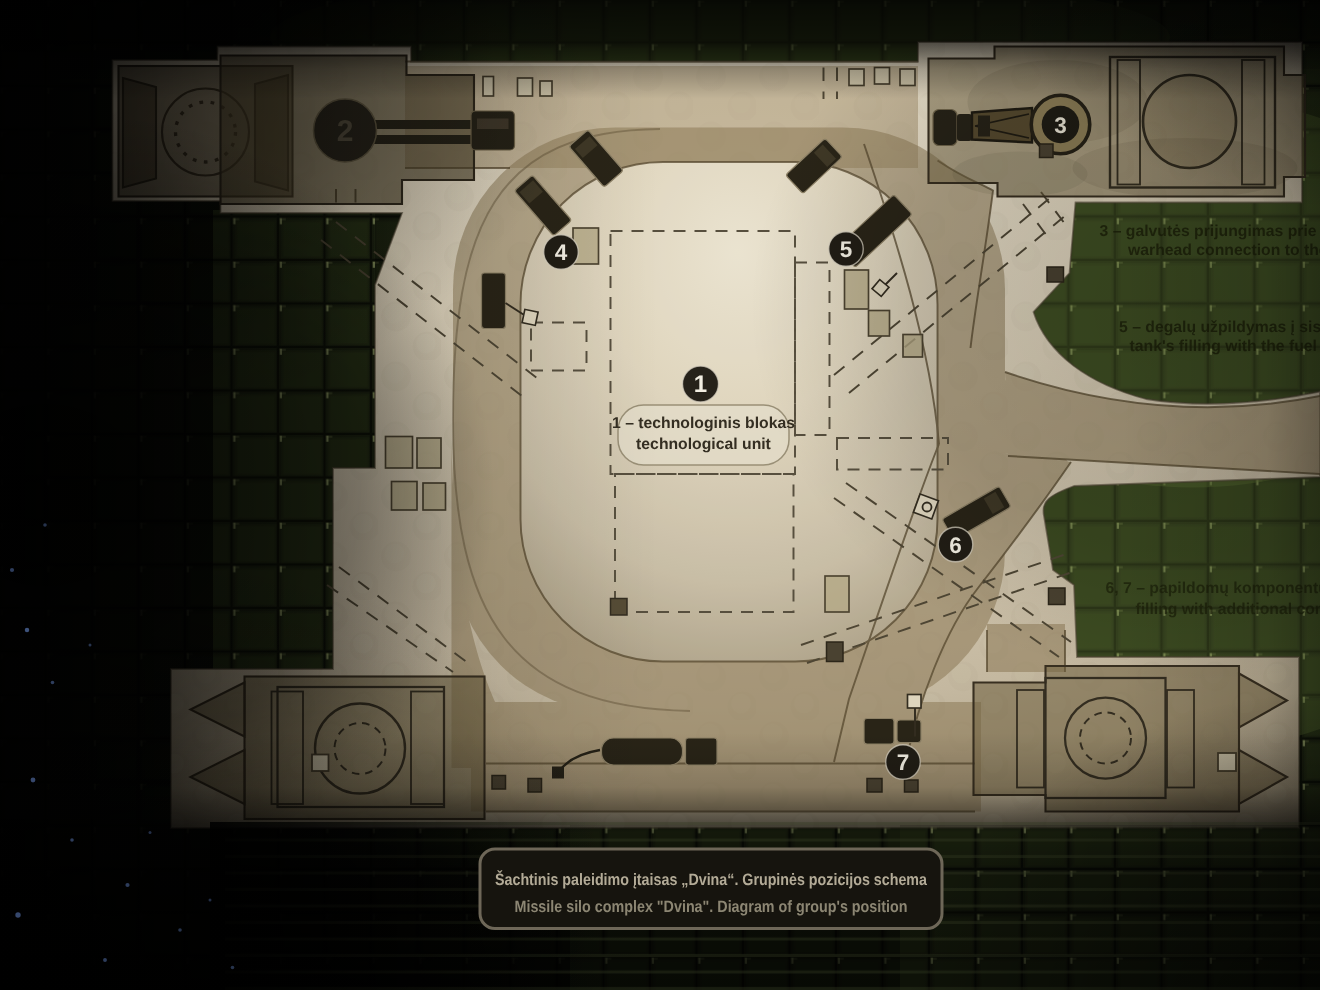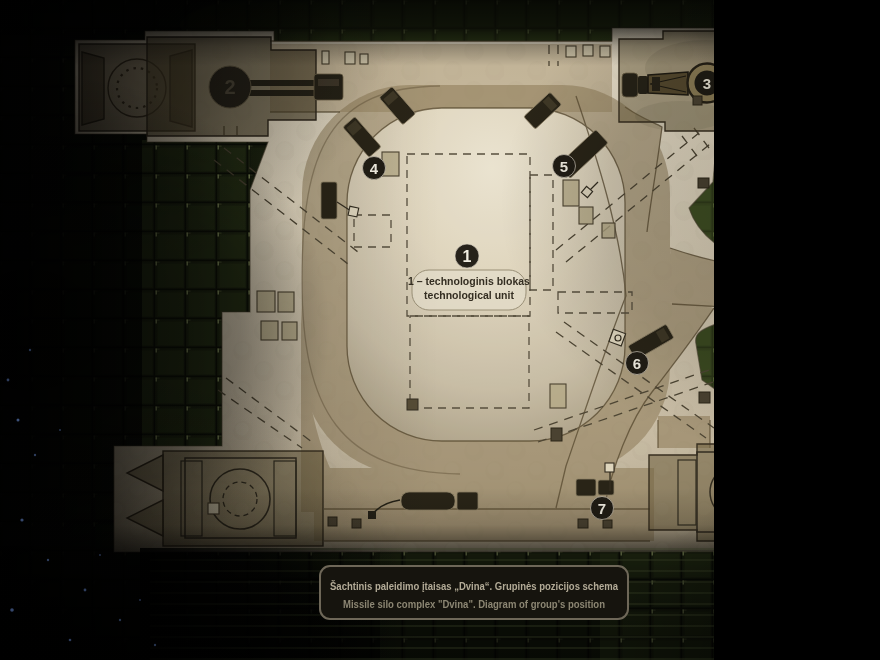--- a/index.html
+++ b/index.html
@@ -1,16 +1,16 @@
 <!DOCTYPE html>
 <html><head>
 <meta charset="utf-8">
 <style>
 html,body{margin:0;padding:0;background:#000;}
-#stage{width:714px;height:660px;position:relative;overflow:hidden;font-family:"Liberation Sans",sans-serif;}
+#stage{width:880px;height:660px;position:relative;overflow:hidden;font-family:"Liberation Sans",sans-serif;}
 text{font-family:"Liberation Sans",sans-serif;}
 </style>
 </head>
 <body>
 <div id="stage">
 <svg width="880" height="660" viewBox="0 0 880 660">
 <defs>
 <radialGradient id="panelG" cx="0.52" cy="0.18" r="0.95">
  <stop offset="0" stop-color="#eae2cf"></stop>
  <stop offset="0.35" stop-color="#ded3bb"></stop>

